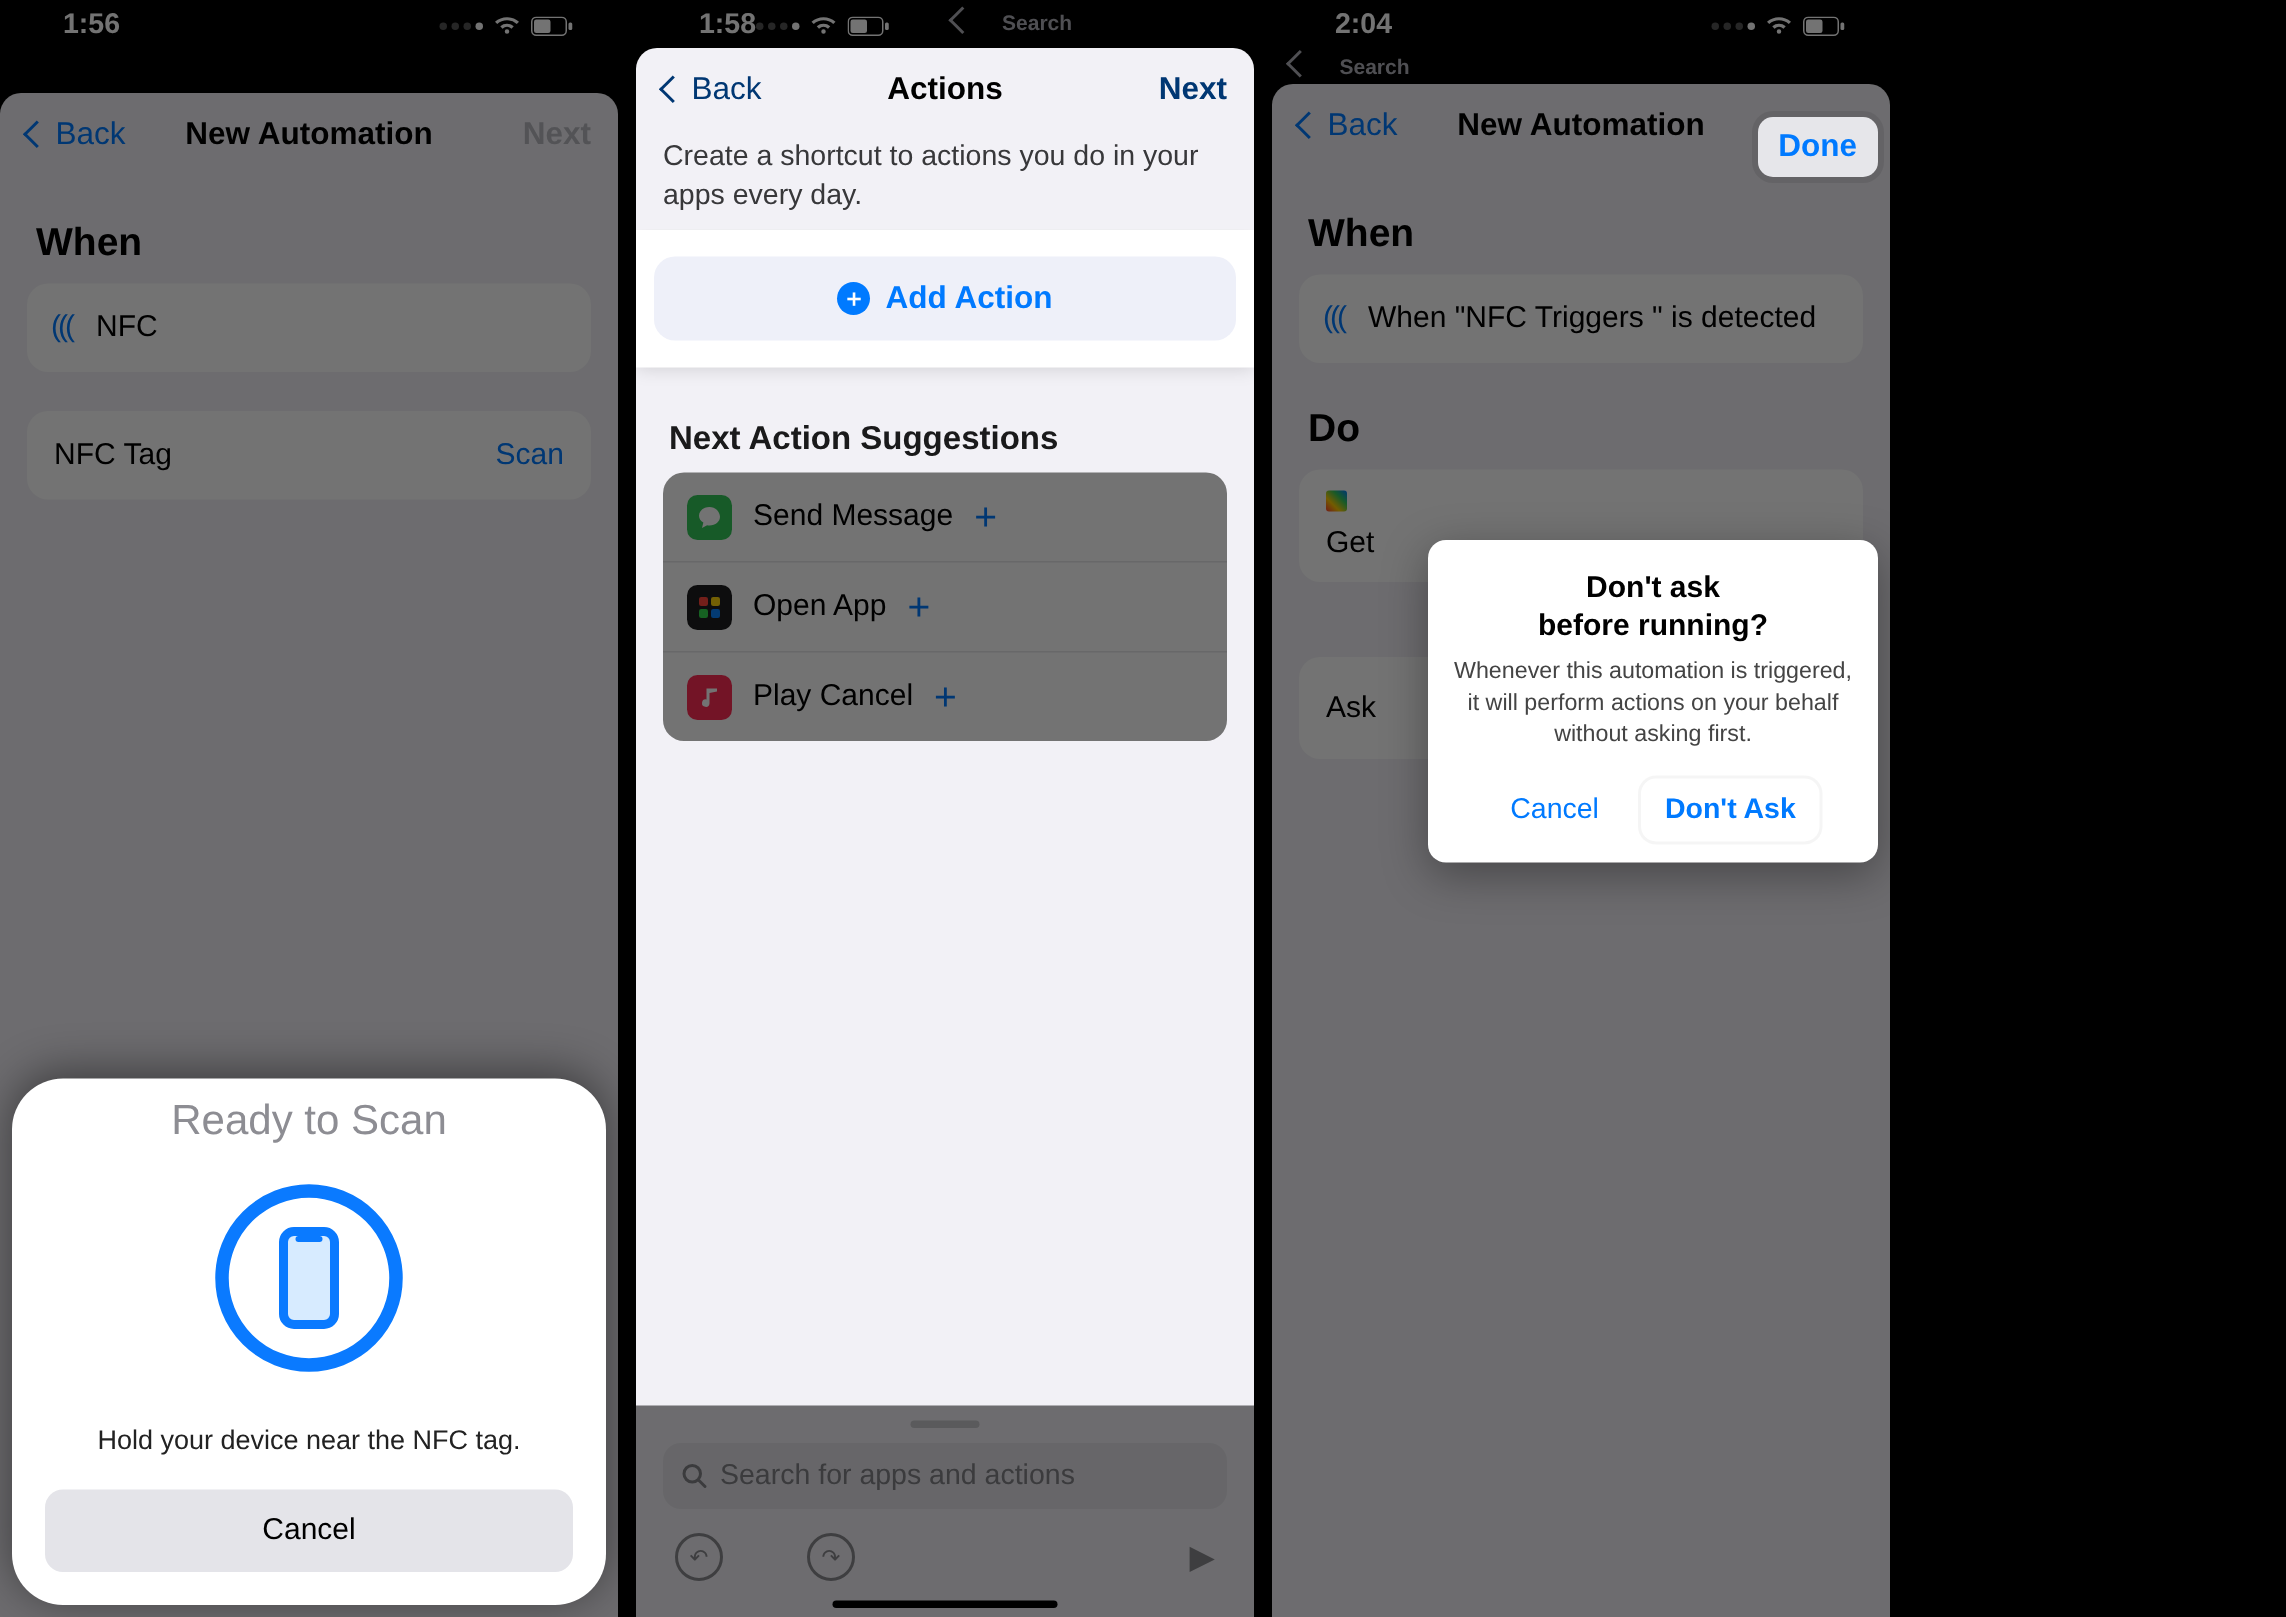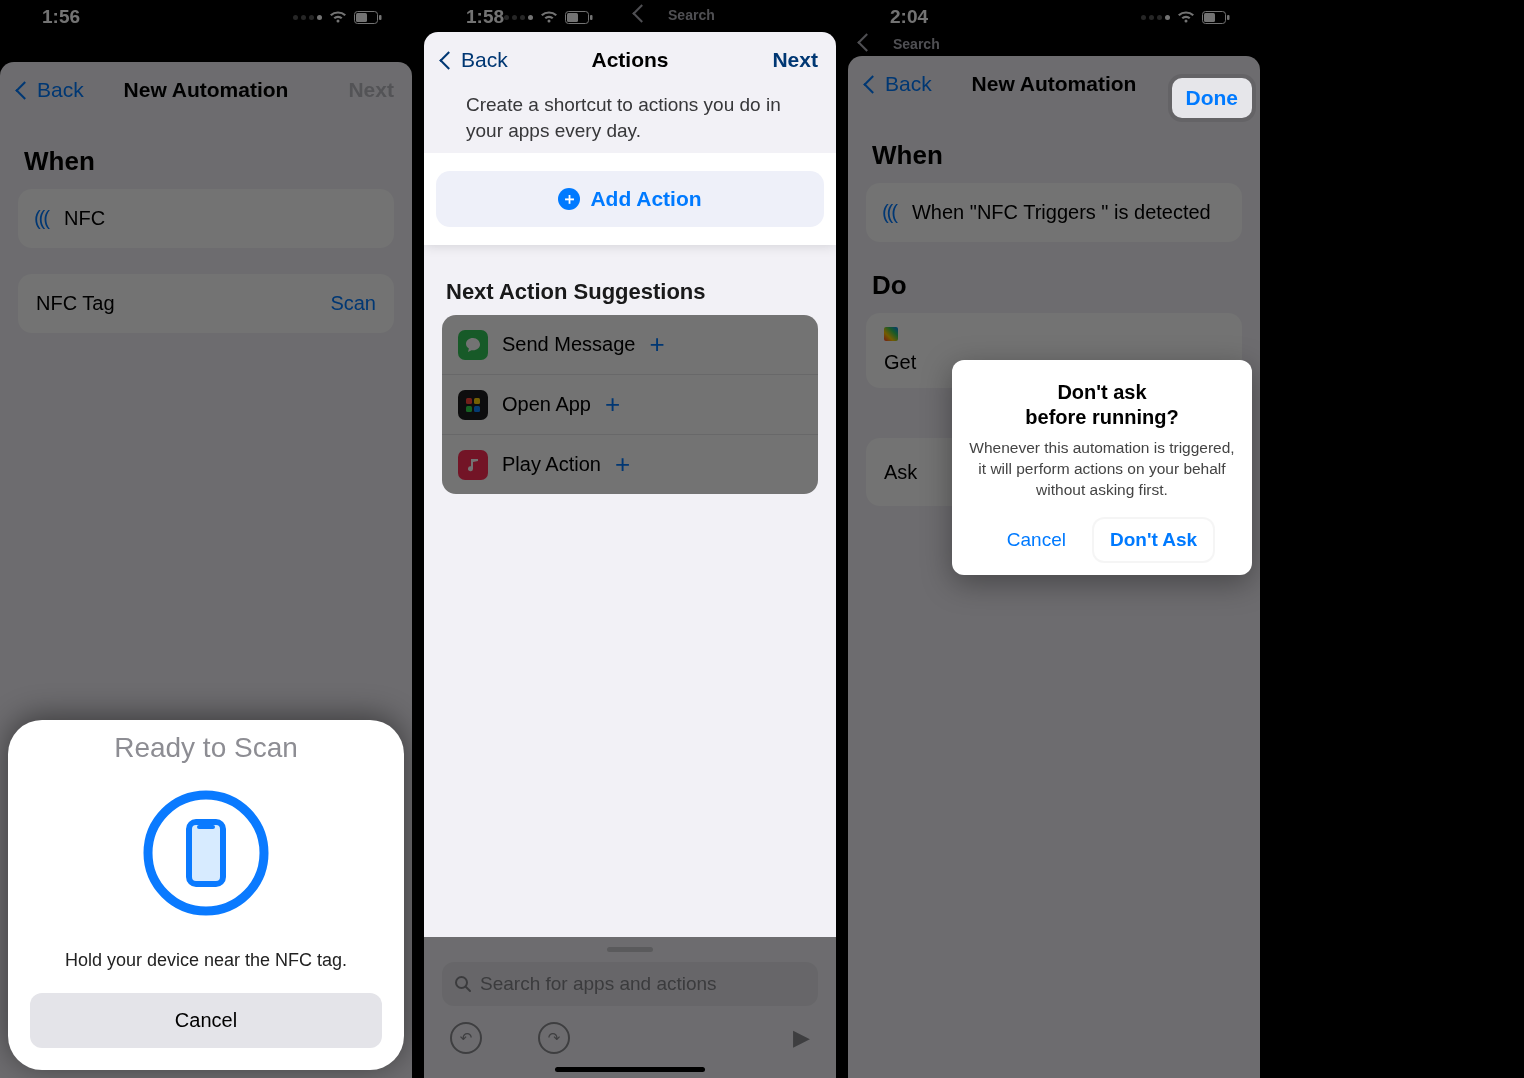--- a/index.html
+++ b/index.html
@@ -115,21 +115,20 @@
     font-size: 20px;
     color: #000;
     gap: 14px;
   }
   .row .grow { flex: 1; }
   .row .action-link { color: #007aff; font-size: 20px; }
   .subtle {
     color: #7c7c82;
     font-size: 19px;
     line-height: 1.35;
-    margin-left: 24px;
   }
   
   .add-action-wrap {
     background: #fff;
     padding: 18px 12px;
     margin: 0 -18px;
     box-shadow: 0 0 12px rgba(0,0,0,0.15);
   }
   .add-action-btn {
     background: #eef0f9;
@@ -435,21 +434,21 @@
               </span>
               <span class="grow">Open App</span>
               <span class="plus-blue">+</span>
             </div>
             <div class="suggest-row">
               <span class="suggest-icon" style="background:#ff2d55;">
                 <svg width="18" height="18" viewBox="0 0 18 18">
                     <path d="M7 3v7.3A2.5 2.5 0 109 13V6l5-1V3z" fill="#fff"></path>
                   </svg>
               </span>
-              <span class="grow">Play Action</span>
+              <span class="grow">Play Cancel</span>
               <span class="plus-blue">+</span>
             </div>
           </div>
         </div>
       </div>
 
       <div class="dimmed bottom-area">
         <div class="drag-handle"></div>
         <div class="searchbar">
           <svg width="18" height="18" viewBox="0 0 18 18">

